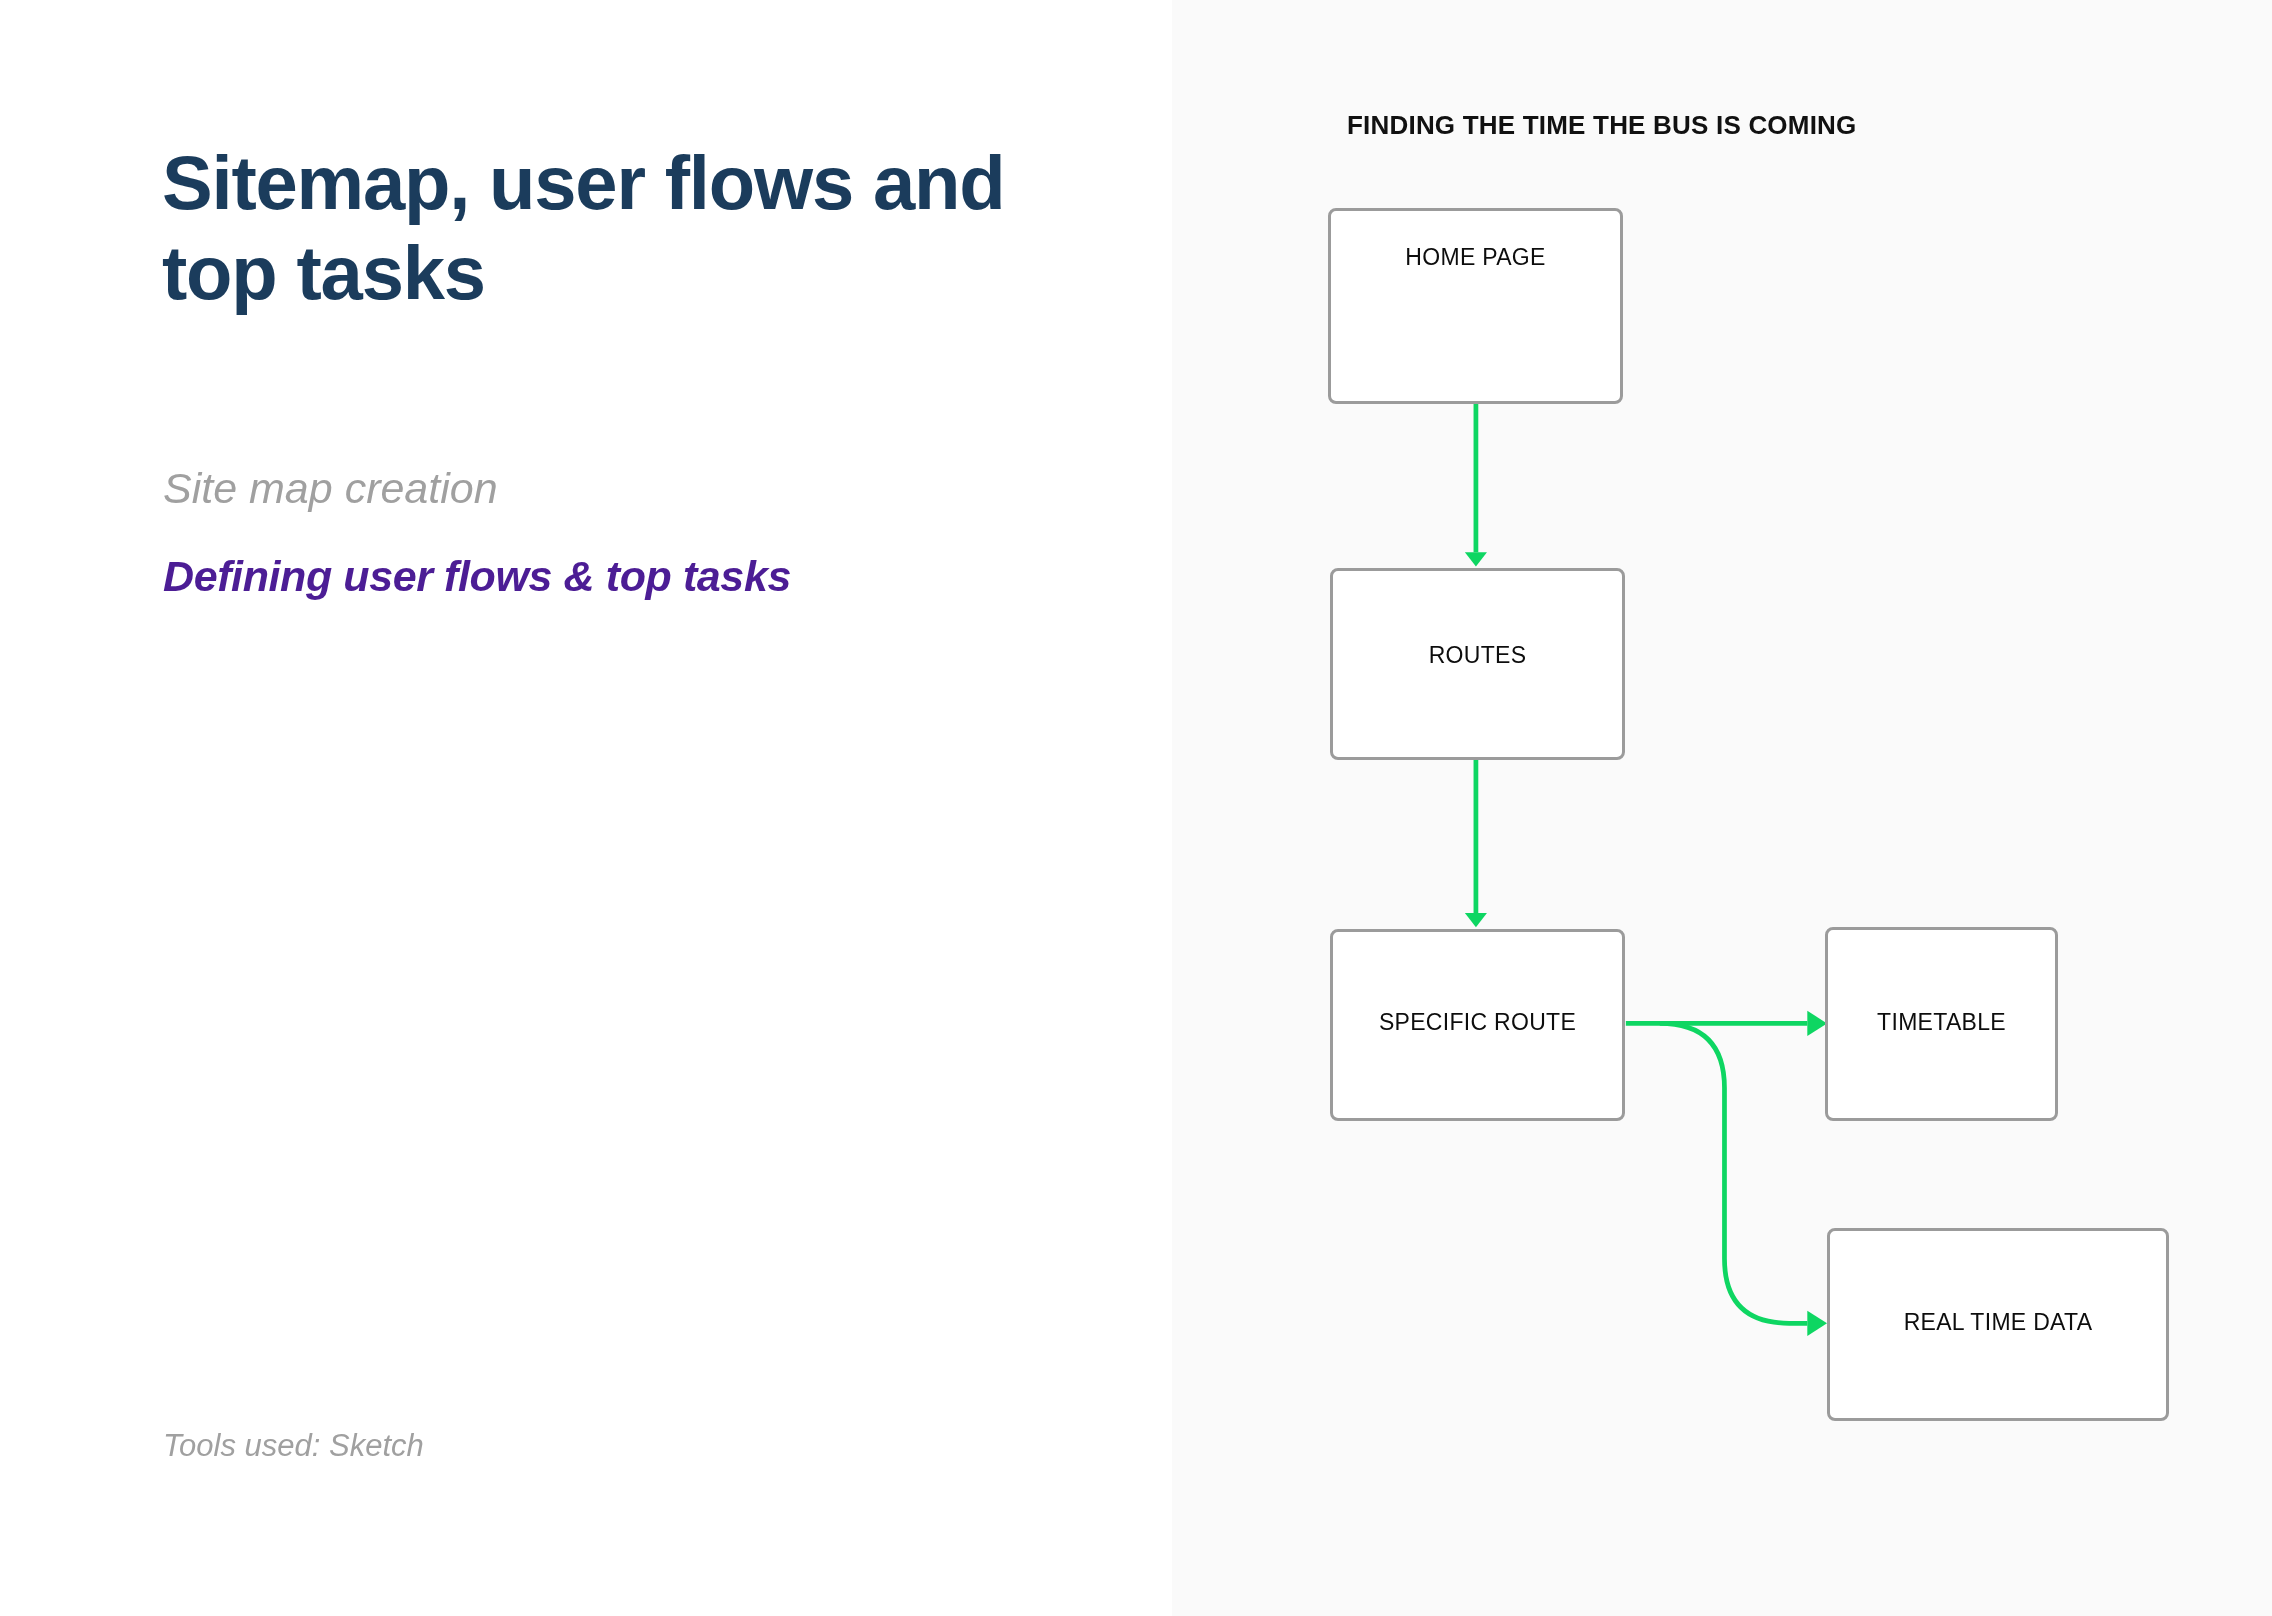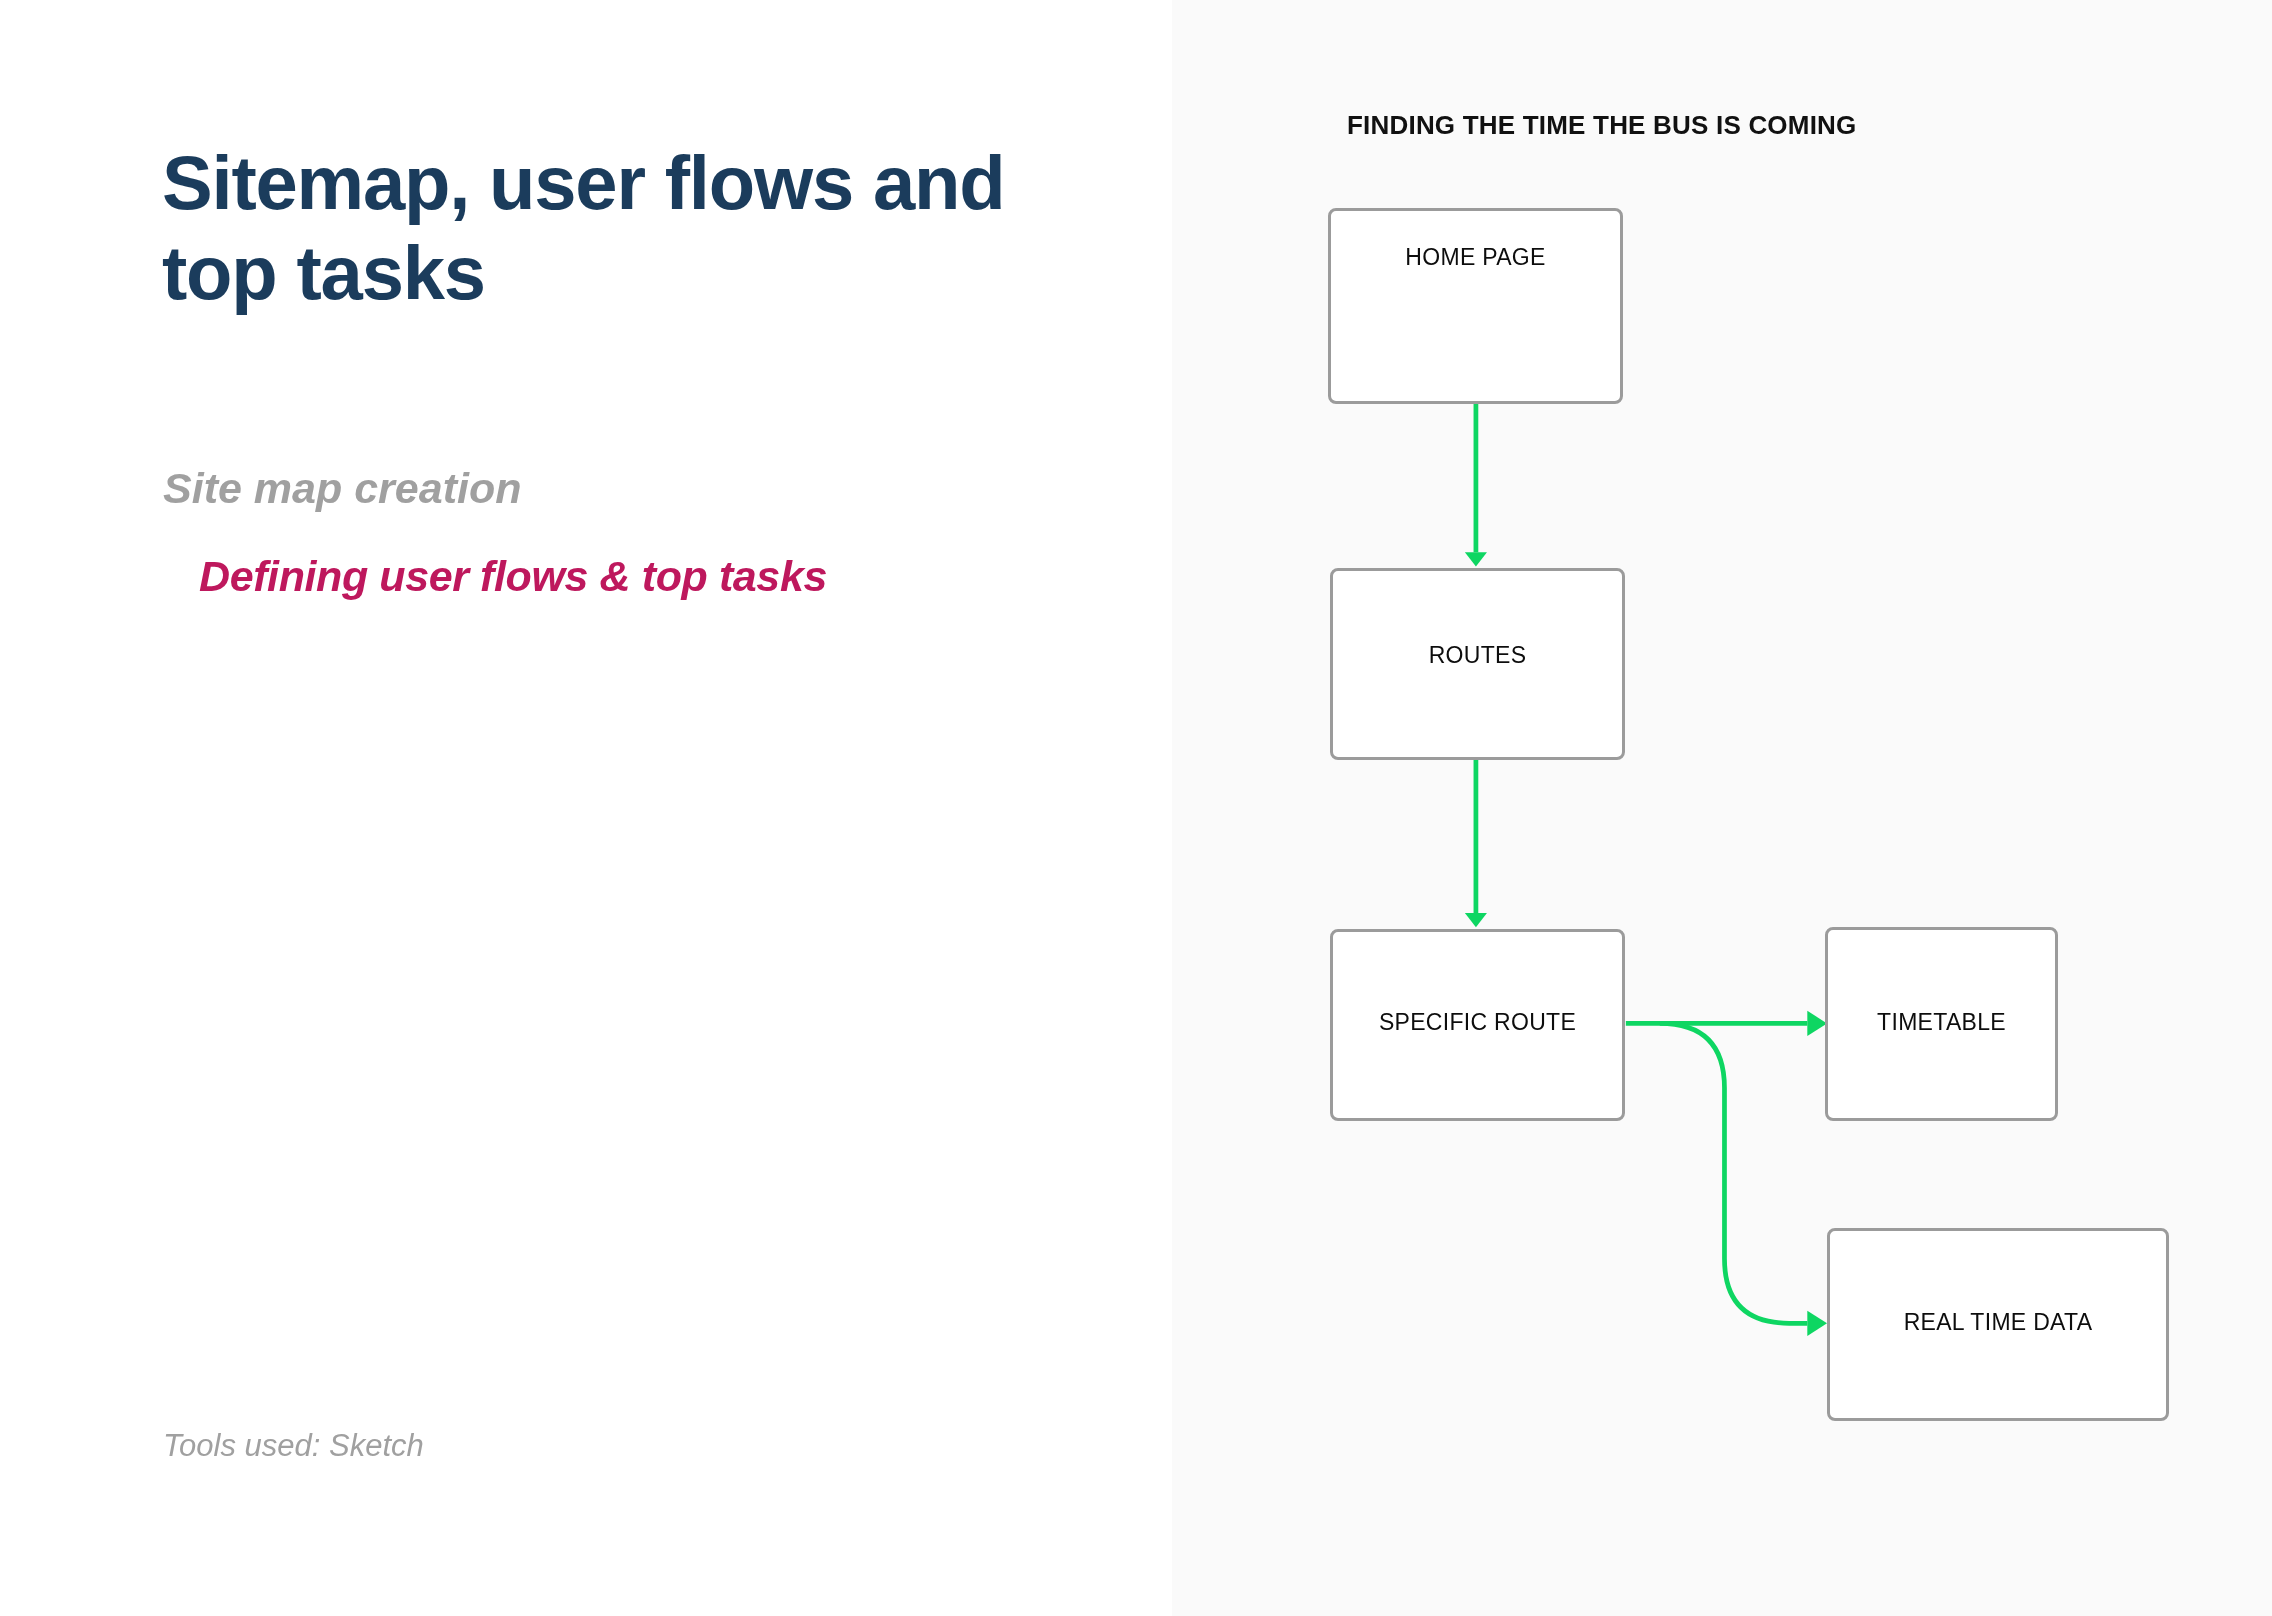--- a/index.html
+++ b/index.html
@@ -39,34 +39,33 @@
     line-height: 1.18;
     letter-spacing: -1.2px;
     color: #1b3c5c;
   }
   #subtitle-plain {
     position: absolute;
     left: 163px;
     top: 464px;
     font-size: 43px;
     font-style: italic;
-    font-weight: bold;
+    font-weight: normal;
     color: #a0a0a0;
     letter-spacing: 0px;
   }
   #subtitle-accent {
     position: absolute;
     left: 163px;
     top: 552px;
     font-size: 43px;
     font-style: italic;
     font-weight: bold;
-    color: #be185d;
+    color: #4c1d95;
     letter-spacing: -0.4px;
-    margin-left: 36px;
   }
   #tools-note {
     position: absolute;
     left: 163px;
     top: 1428px;
     font-size: 31px;
     font-style: italic;
     font-weight: normal;
     color: #a0a0a0;
   }

